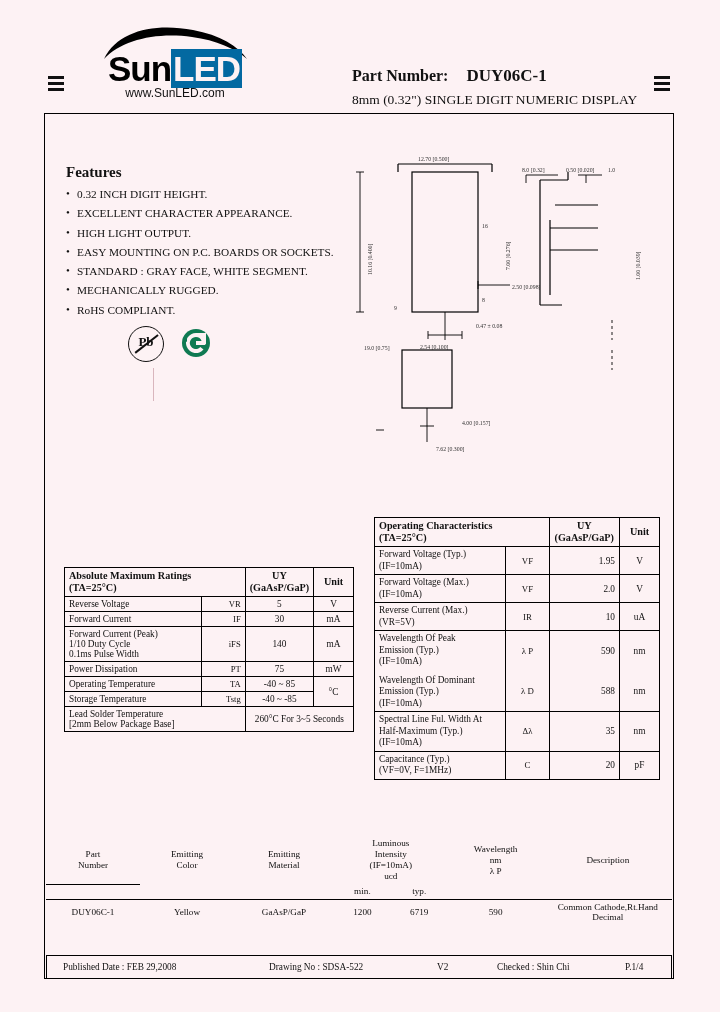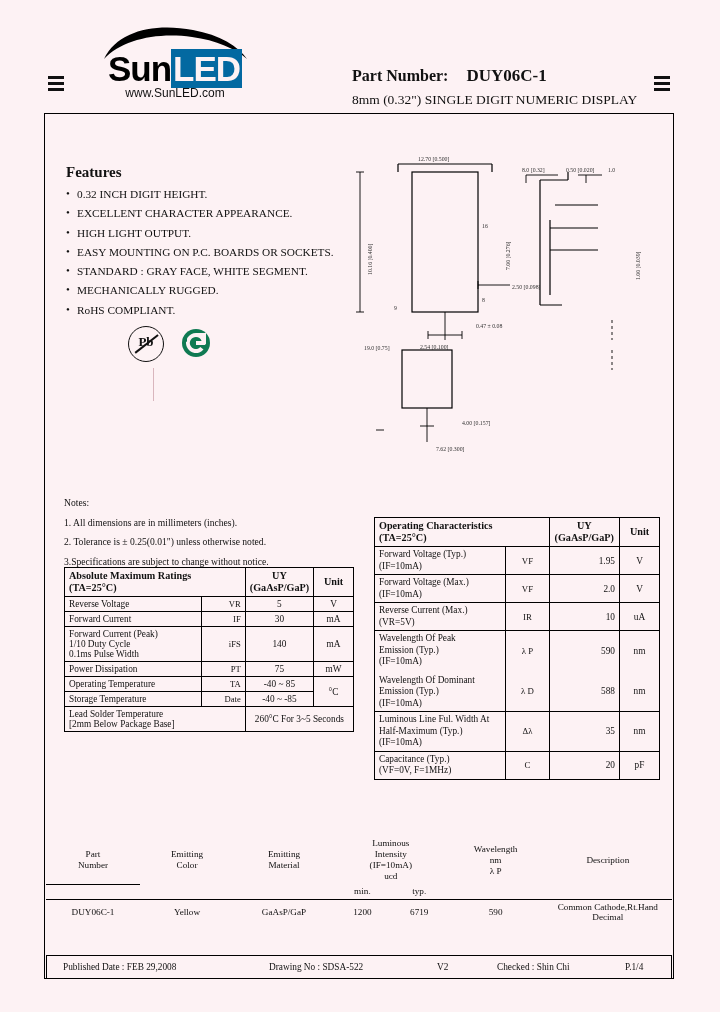--- a/index.html
+++ b/index.html
@@ -192,26 +192,20 @@
         <text x="86" y="301">7.62 [0.300]</text>
         <text x="112" y="275">4.00 [0.157]</text>
         <text x="14" y="200">19.0 [0.75]</text>
         <text transform="translate(22,125) rotate(-90)" x="0" y="0">10.16 [0.400]</text>
         <text transform="translate(160,120) rotate(-90)" x="0" y="0">7.00 [0.276]</text>
         <text transform="translate(290,130) rotate(-90)" x="0" y="0">1.00 [0.039]</text>
       </g>
     </svg>
   </div>
 
-  <div class="notes">
-    <div class="nt">Notes:</div>
-    <div class="nt">1. All dimensions are in millimeters (inches).</div>
-    <div class="nt">2. Tolerance is ± 0.25(0.01") unless otherwise noted.</div>
-    <div class="nt">3.Specifications are subject to change without notice.</div>
-  </div>
 
   <div class="amr">
     <table>
       <tbody>
           <tr>
         <td colspan="2" class="hd">
           <div>Absolute Maximum Ratings</div>
           <div>(TA=25°C)</div>
         </td>
         <td class="hd c">
@@ -249,21 +243,21 @@
         <td class="unit">mW</td>
       </tr>
       <tr>
         <td class="name">Operating Temperature</td>
         <td class="sym">TA</td>
         <td class="val">-40 ~  85</td>
         <td class="unit" rowspan="2">°C</td>
       </tr>
       <tr>
         <td class="name">Storage Temperature</td>
-        <td class="sym">Date</td>
+        <td class="sym">Tstg</td>
         <td class="val">-40 ~ -85</td>
       </tr>
       <tr>
         <td colspan="2">
           <div>Lead Solder Temperature</div>
           <div>[2mm Below Package Base]</div>
         </td>
         <td colspan="2" class="c">260°C  For 3~5 Seconds</td>
       </tr>
     </tbody>
@@ -325,21 +319,21 @@
         <td class="val" style="border-bottom:none">590</td>
         <td class="unit" style="border-bottom:none">nm</td>
       </tr>
       <tr>
         <td class="sym" style="border-top:none">λ D</td>
         <td class="val" style="border-top:none">588</td>
         <td class="unit" style="border-top:none">nm</td>
       </tr>
       <tr>
         <td class="name">
-          <div>Luminous Line Ful. Width At</div>
+          <div>Spectral Line Ful. Width At</div>
           <div>Half-Maximum (Typ.)</div>
           <div>(IF=10mA)</div>
         </td>
         <td class="sym">Δλ</td>
         <td class="val">35</td>
         <td class="unit">nm</td>
       </tr>
       <tr>
         <td class="name">
           <div>Capacitance (Typ.)</div>

